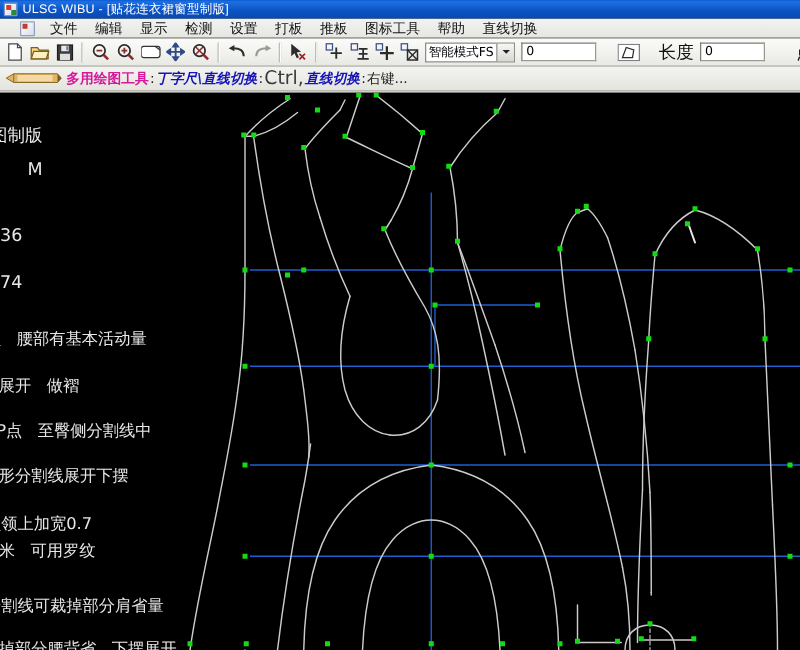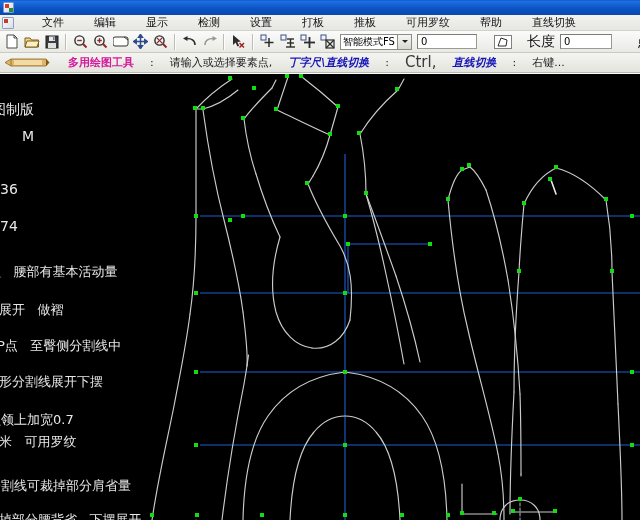--- a/index.html
+++ b/index.html
@@ -31,21 +31,21 @@
   .titlebar .tb-title{
     color:#ffffff;font-size:10px;line-height:11px;white-space:nowrap;
     font-family:"Liberation Sans", sans-serif;letter-spacing:.2px;
   }
 
   
   .menubar{
     height:16px;width:640px;box-sizing:border-box;
     background:linear-gradient(to bottom,#f2f2f0,#e6e6e2);
     border-bottom:1px solid #d2d2cc;
-    display:flex;align-items:center;gap:16px;padding-left:2px;
+    display:flex;align-items:center;gap:0;padding-left:16px;
   }
   .menubar .doc-icon{
     width:12px;height:12px;margin-right:5px;flex:0 0 auto;position:relative;
     background:linear-gradient(135deg,#ffffff,#d7dde8);border:1px solid #8fa0bd;box-sizing:border-box;border-radius:1px;
   }
   .menubar .doc-icon:before{content:"";position:absolute;left:1px;top:1px;width:4px;height:4px;background:#c23b2c;}
   .menu-item{
     font-size:11px;color:#111;padding:0 7px;line-height:15px;white-space:nowrap;
     font-family:"DejaVu Sans","Liberation Sans",sans-serif;
   }
@@ -87,21 +87,21 @@
   .tlabel{
     font-size:14px;color:#111;white-space:nowrap;padding:0 4px;flex:0 0 auto;
     font-family:"DejaVu Sans","Liberation Sans",sans-serif;
   }
 
   
   .hintbar{
     height:20px;width:640px;box-sizing:border-box;
     background:linear-gradient(to bottom,#f4f4f1,#e4e4de);
     border-bottom:1px solid #b9b9b2;
-    display:flex;align-items:center;padding-left:4px;gap:18px;overflow:hidden;
+    display:flex;align-items:center;padding-left:4px;gap:3px;overflow:hidden;
   }
   .pencil{width:46px;height:11px;flex:0 0 auto;}
   .hint-txt{
     font-size:11px;white-space:nowrap;line-height:13px;
     font-family:"DejaVu Sans","Liberation Sans",sans-serif;
   }
   .h-magenta{color:#d6189b;font-weight:bold;}
   .h-dark{color:#1a1a1a;}
   .h-blue{color:#1514b8;font-weight:bold;font-style:italic;}
   .h-small{color:#3a3a3a;font-size:15px;}
@@ -128,32 +128,33 @@
   }
   .note.big{font-size:14px;}
 </style>
 </head>
 <body>
 
 <div class="app">
 
   <div class="titlebar">
     <div class="tb-icon"></div>
+    <div class="tb-title">ULSG WIBU - [贴花连衣裙窗型制版]</div>
   </div>
 
   <div class="menubar">
     <div class="doc-icon"></div>
     <div class="menu-item">文件</div>
     <div class="menu-item">编辑</div>
     <div class="menu-item">显示</div>
     <div class="menu-item">检测</div>
     <div class="menu-item">设置</div>
     <div class="menu-item">打板</div>
     <div class="menu-item">推板</div>
-    <div class="menu-item">可用罗纹</div>
+    <div class="menu-item">图标工具</div>
     <div class="menu-item">帮助</div>
     <div class="menu-item">直线切换</div>
   </div>
 
   <div class="toolbar">
 
     <div class="tbtn">
       <svg width="14" height="15" viewBox="0 0 14 15">
         <path d="M2 1 h7 l3 3 v10 h-10 z" fill="#ffffff" stroke="#4a4a4a" stroke-width="1"></path>
         <path d="M9 1 v3 h3" fill="none" stroke="#4a4a4a" stroke-width="1"></path>
@@ -312,21 +313,20 @@
 
   <div class="hintbar">
     <svg class="pencil" viewBox="0 0 46 11">
       <path d="M1 5.5 L7 2 L42 2 L45 5.5 L42 9 L7 9 Z" fill="#e0b56a" stroke="#8a6a24" stroke-width="0.8"></path>
       <path d="M7 2 L7 9" stroke="#8a6a24" stroke-width="0.8"></path>
       <rect x="10" y="3" width="28" height="5" fill="#f3d9a4"></rect>
       <path d="M42 2 L45 5.5 L42 9 Z" fill="#7a5a1c"></path>
     </svg>
     <span class="hint-txt h-magenta">多用绘图工具</span>
     <span class="hint-txt h-dark" style="margin-left:-2px">: </span>
-    <span class="hint-txt h-dark" style="margin-left:-2px">请输入或选择要素点, </span>
     <span class="hint-txt h-blue" style="margin-left:-2px">丁字尺\直线切换</span>
     <span class="hint-txt h-dark" style="margin-left:-2px">: </span>
     <span class="hint-txt h-small" style="margin-left:-2px">Ctrl, </span>
     <span class="hint-txt h-blue" style="margin-left:-2px">直线切换</span>
     <span class="hint-txt h-dark" style="margin-left:-2px">: </span>
     <span class="hint-txt h-dark" style="margin-left:-2px">右键...</span>
   </div>
 
   <div class="substrip"></div>
 

